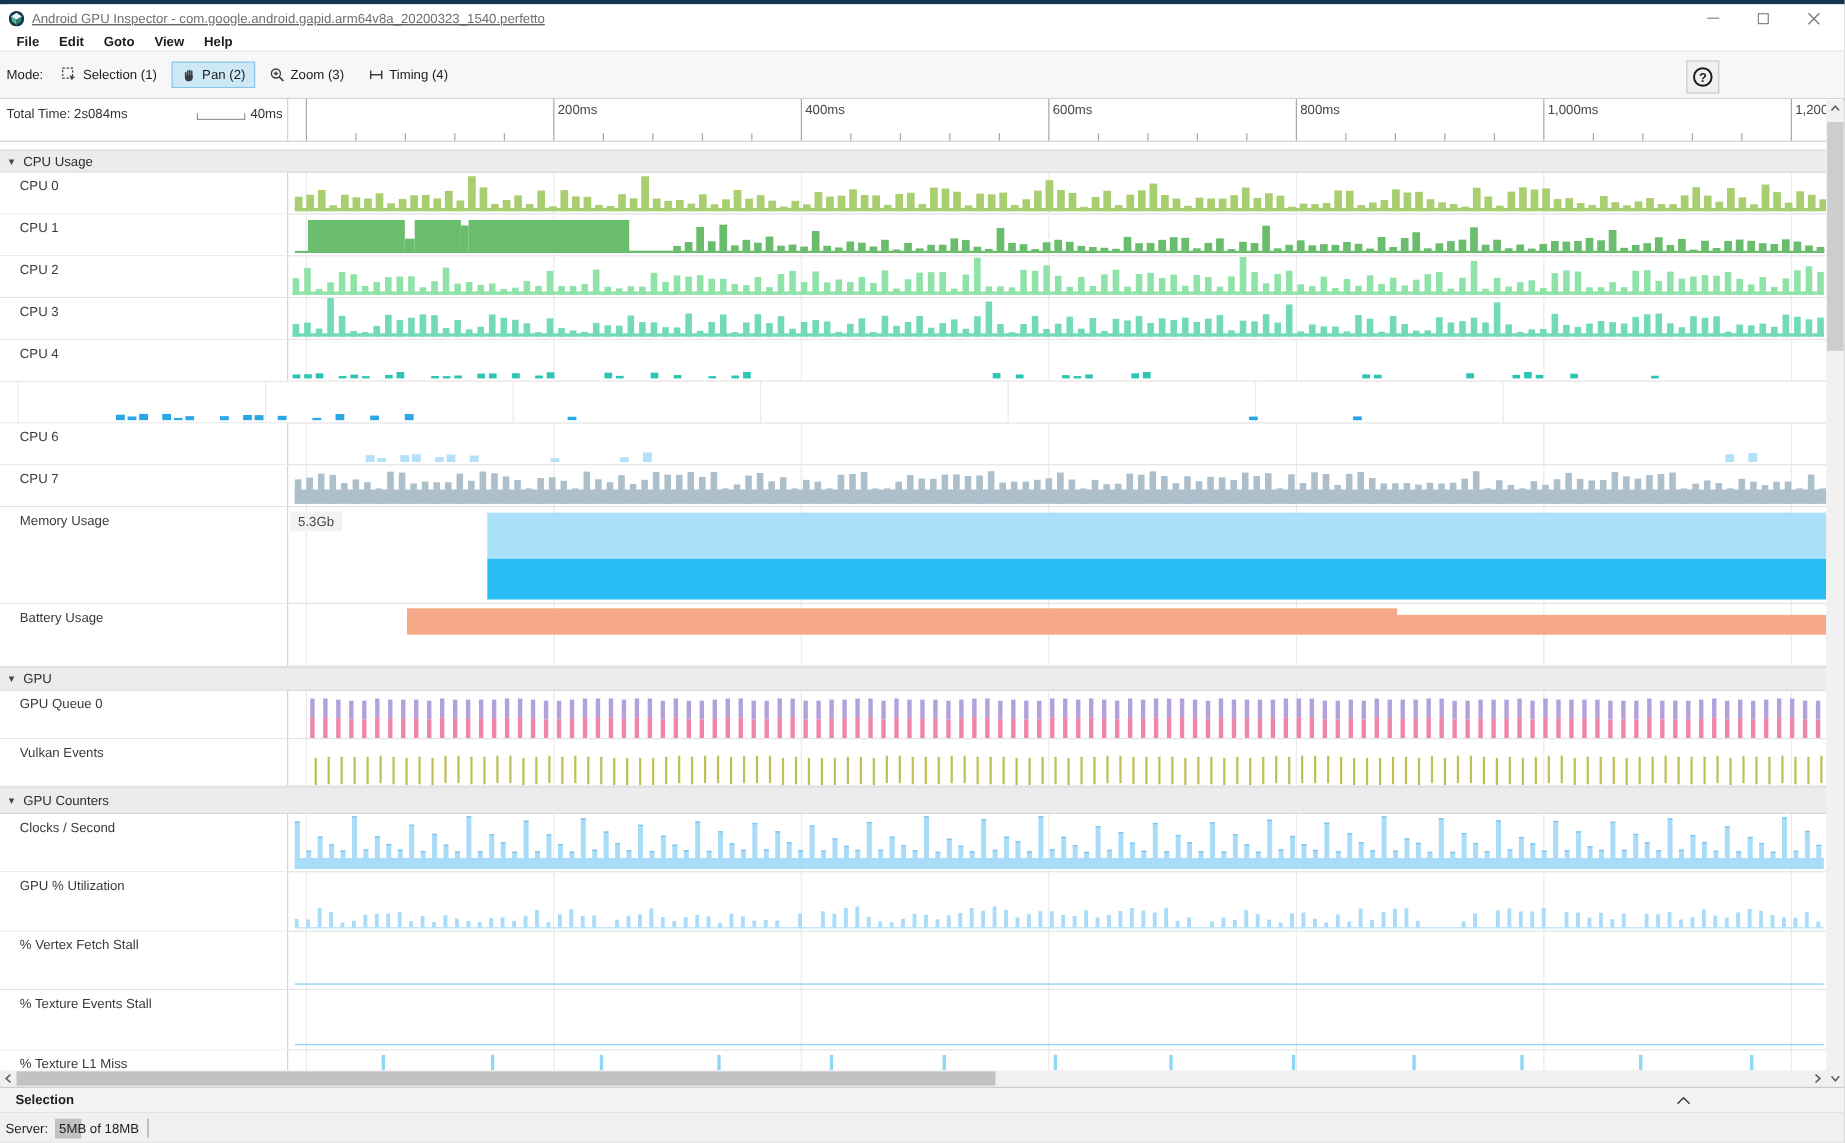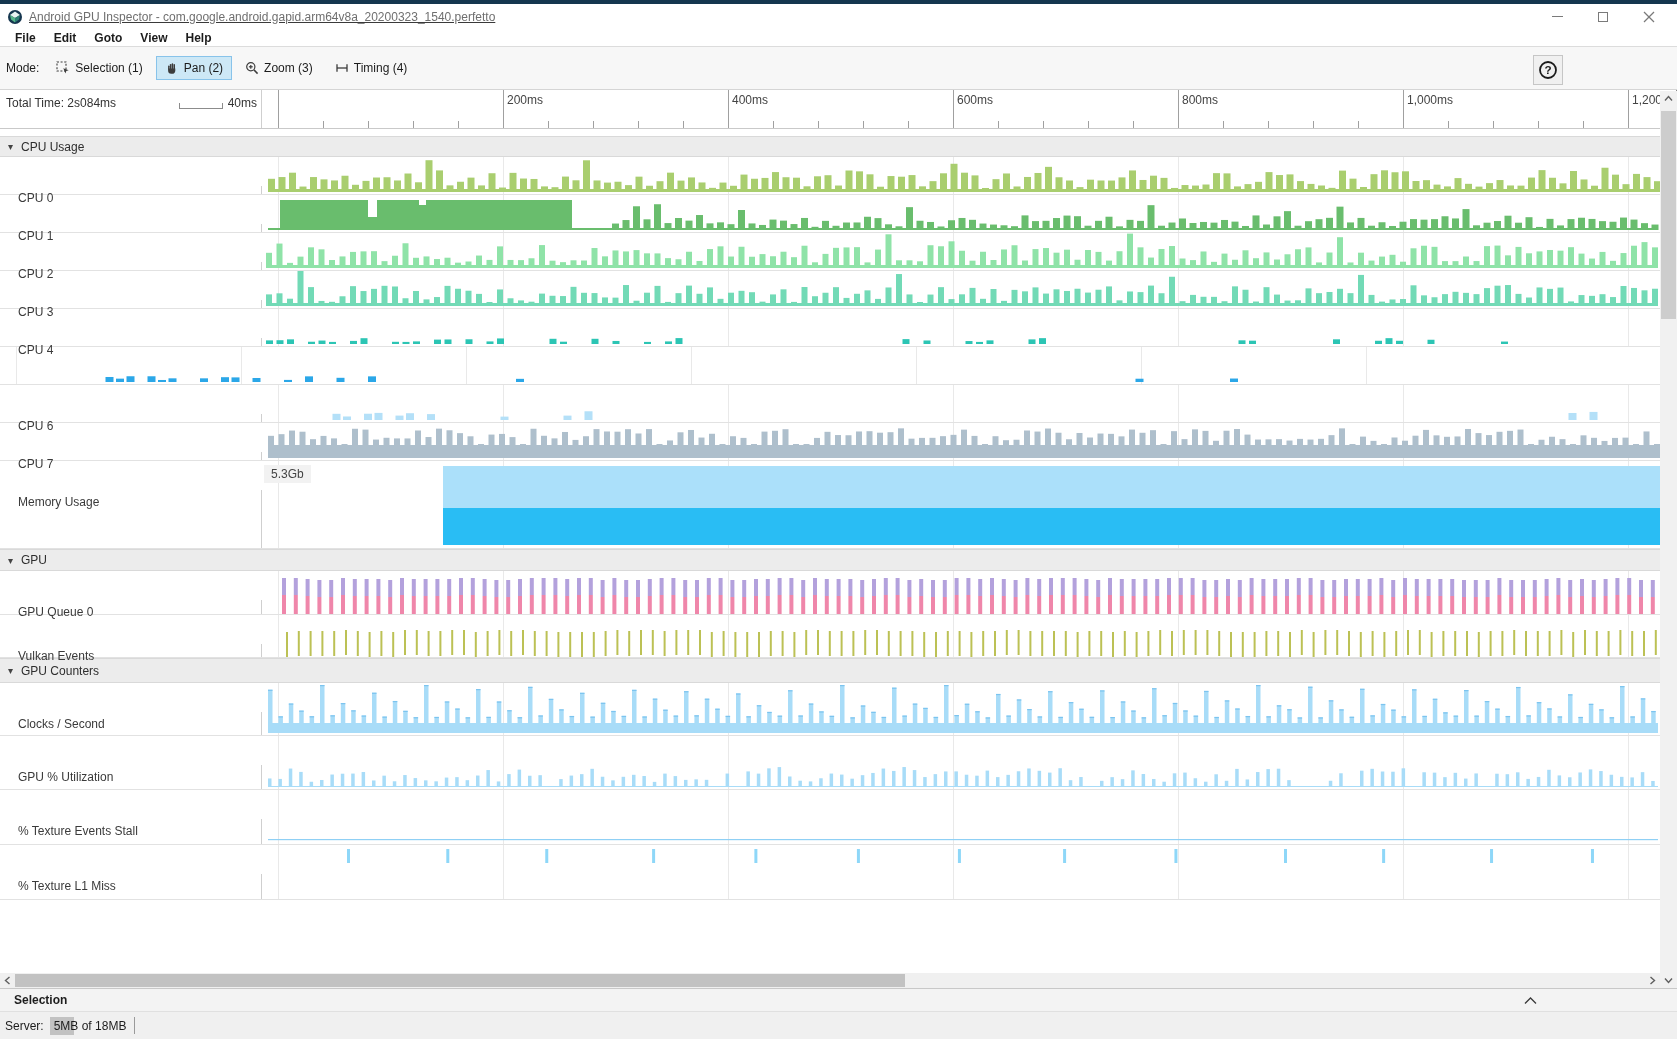--- a/index.html
+++ b/index.html
@@ -40,21 +40,21 @@
   .ruler-major { position:absolute; top:0; bottom:0; width:1px; background:#a0a0a0; }
   .ruler-minor { position:absolute; bottom:0; height:7px; width:1px; background:#a0a0a0; }
   .ruler-label { position:absolute; top:3px; color:#444; white-space:nowrap; }
 
   
   #tracks { position:absolute; top:129px; left:0; right:17px; bottom:66px; overflow:hidden; background:#fff; padding-top:7px; }
   .section-row { display:flex; align-items:center; background:#ececec; border-top:1px solid #d9d9d9; border-bottom:1px solid #d9d9d9; }
   .section-caret { margin-left:8px; font-size:10px; color:#444; }
   .section-label { margin-left:8px; color:#2e2e2e; }
   .track-row { display:flex; border-bottom:1px solid #e2e2e2; }
-  .track-label-cell { width:262px; border-right:1px solid #cfcfcf; padding:5px 0 0 18px; color:#3a3a3a; background:#fff;margin-top:29px; }
+  .track-label-cell { width:262px; border-right:1px solid #cfcfcf; padding:5px 0 0 18px; color:#3a3a3a; background:#fff; }
   .track-chart-cell { position:relative; flex:1; overflow:hidden; }
   .gridline { position:absolute; top:0; bottom:0; width:1px; background:#e9e9e9; }
   .track-chart-cell svg { position:absolute; top:0; left:0; }
   .mem-badge { position:absolute; left:2px; top:4px; background:#f2f2f2; padding:2px 7px; color:#444; }
 
   
   #hscroll { position:absolute; left:0; bottom:51px; height:15px; right:17px; background:#f0f0f0; }
   #hscroll .thumb { position:absolute; top:1px; height:13px; background:#c2c2c2; }
   .scroll-arrow { position:absolute; width:15px; height:15px; display:flex; align-items:center; justify-content:center; }
   #vscroll { position:absolute; right:0; top:91px; width:17px; bottom:51px; background:#f1f1f1; }
@@ -1053,20 +1053,36 @@
           <div class="gridline" style="left: 466px;"></div>
           <div class="gridline" style="left: 691px;"></div>
           <div class="gridline" style="left: 916px;"></div>
           <div class="gridline" style="left: 1141px;"></div>
           <div class="gridline" style="left: 1366px;"></div>
           <svg width="1398" height="87">
             <rect x="181" y="5" width="1217" height="42" fill="#abe0fa"></rect>
             <rect x="181" y="47" width="1217" height="37" fill="#29bdf4"></rect>
           </svg>
           <div class="mem-badge">5.3Gb</div>
+        </div>
+      </div>
+      <div class="track-row" style="height: 57px;">
+        <div class="track-label-cell">Battery Usage</div>
+        <div class="track-chart-cell">
+          <div class="gridline" style="left: 16px;"></div>
+          <div class="gridline" style="left: 241px;"></div>
+          <div class="gridline" style="left: 466px;"></div>
+          <div class="gridline" style="left: 691px;"></div>
+          <div class="gridline" style="left: 916px;"></div>
+          <div class="gridline" style="left: 1141px;"></div>
+          <div class="gridline" style="left: 1366px;"></div>
+          <svg width="1398" height="56">
+            <rect x="108" y="4" width="900" height="24" fill="#f5a988"></rect>
+            <rect x="1008" y="10" width="390" height="18" fill="#f5a988"></rect>
+          </svg>
         </div>
       </div>
       <div class="section-row" style="height: 22px;">
         <span class="section-caret">▾</span>
         <span class="section-label">GPU</span>
       </div>
       <div class="track-row" style="height: 44px;">
         <div class="track-label-cell">GPU Queue 0</div>
         <div class="track-chart-cell">
           <div class="gridline" style="left: 16px;"></div>
@@ -1864,20 +1880,35 @@
             <rect x="1326.800000000001" y="33.4131742620375" width="3.5" height="16.5868257379625" fill="#a8dcf8"></rect>
             <rect x="1337.2000000000012" y="35.044855303363875" width="3.5" height="14.955144696636125" fill="#a8dcf8"></rect>
             <rect x="1347.6000000000013" y="38.74871861911379" width="3.5" height="11.251281380886212" fill="#a8dcf8"></rect>
             <rect x="1358.0000000000014" y="40.86510242684744" width="3.5" height="9.134897573152557" fill="#a8dcf8"></rect>
             <rect x="1368.4000000000015" y="41.41001926641911" width="3.5" height="8.589980733580887" fill="#a8dcf8"></rect>
             <rect x="1378.8000000000015" y="36.138826300390065" width="3.5" height="13.861173699609935" fill="#a8dcf8"></rect>
             <rect x="1389.2000000000016" y="44.96228124387562" width="3.5" height="5.037718756124377" fill="#a8dcf8"></rect>
           </svg>
         </div>
       </div>
+      <div class="track-row" style="height: 53px;">
+        <div class="track-label-cell">% Vertex Fetch Stall</div>
+        <div class="track-chart-cell">
+          <div class="gridline" style="left: 16px;"></div>
+          <div class="gridline" style="left: 241px;"></div>
+          <div class="gridline" style="left: 466px;"></div>
+          <div class="gridline" style="left: 691px;"></div>
+          <div class="gridline" style="left: 916px;"></div>
+          <div class="gridline" style="left: 1141px;"></div>
+          <div class="gridline" style="left: 1366px;"></div>
+          <svg width="1398" height="52">
+            <rect x="6" y="47" width="1390" height="1.2" fill="#8fd0f5"></rect>
+          </svg>
+        </div>
+      </div>
       <div class="track-row" style="height: 55px;">
         <div class="track-label-cell">% Texture Events Stall</div>
         <div class="track-chart-cell">
           <div class="gridline" style="left: 16px;"></div>
           <div class="gridline" style="left: 241px;"></div>
           <div class="gridline" style="left: 466px;"></div>
           <div class="gridline" style="left: 691px;"></div>
           <div class="gridline" style="left: 916px;"></div>
           <div class="gridline" style="left: 1141px;"></div>
           <div class="gridline" style="left: 1366px;"></div>

